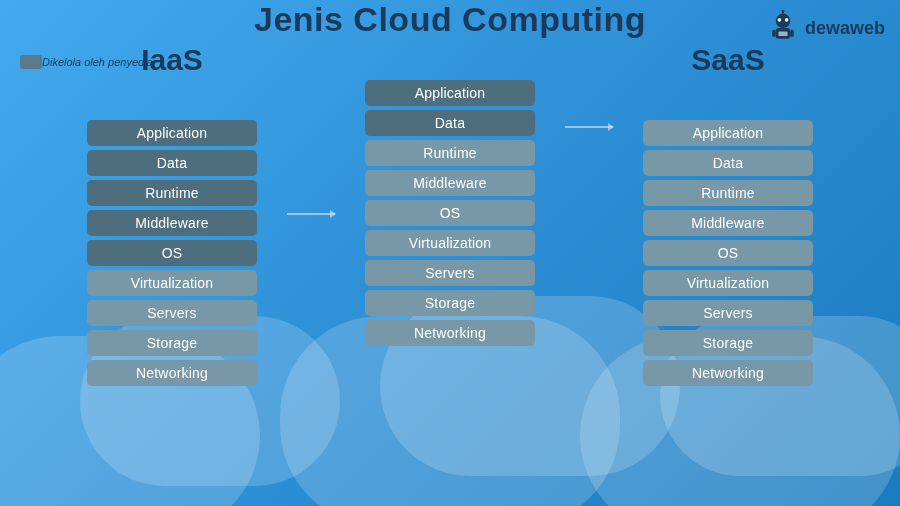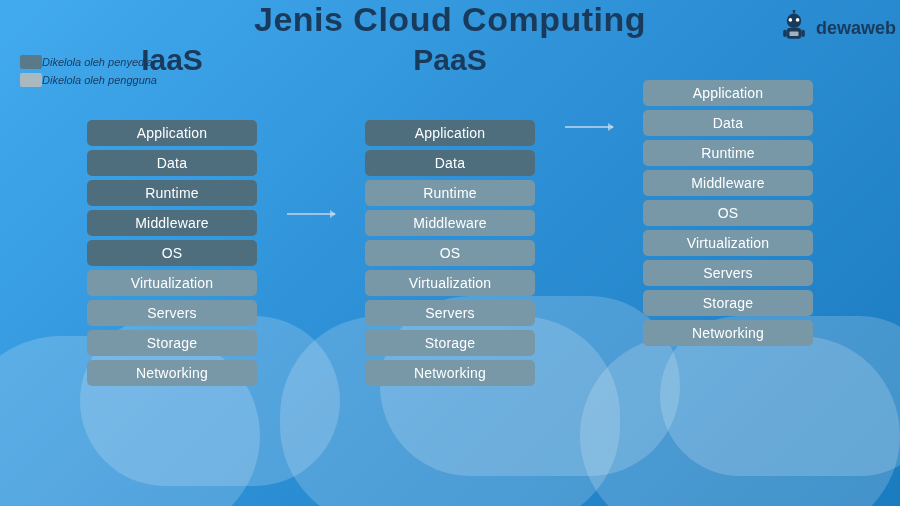--- a/index.html
+++ b/index.html
@@ -63,21 +63,21 @@
       font-size: 34px;
       font-weight: 700;
       color: #1a3a5c;
       letter-spacing: 0.5px;
     }
 
     
     .logo {
       position: absolute;
       top: 10px;
-      right: 4px;
+      right: 15px;
       z-index: 20;
       display: flex;
       align-items: center;
       gap: 4px;
     }
     .logo-icon {
       width: 36px;
       height: 36px;
     }
     .logo-text {
@@ -217,24 +217,20 @@
     <line x1="20" y1="4" x2="20" y2="1" stroke="#1a3a5c" stroke-width="2"></line>
     <circle cx="20" cy="1" r="1.5" fill="#1a3a5c"></circle>
   </svg>
   <span class="logo-text">dewaweb</span>
 </div>
 
 <div class="legend">
   <div class="legend-item">
     <div class="legend-box legend-box-dark"></div>
     <span class="legend-label">Dikelola oleh penyedia</span>
-  </div>
-  <div class="legend-item">
-    <div class="legend-box legend-box-light"></div>
-    <span class="legend-label">Dikelola oleh pengguna</span>
   </div>
 </div>
 
 <div class="header">
   <h1 class="main-title">Jenis Cloud Computing</h1>
 </div>
 
 <div class="three-cols" id="columns-container">
 
   <div class="col-wrapper">
@@ -260,21 +256,20 @@
       <div class="conn-line">
         <div class="conn-arrow"></div>
       </div>
       <div class="conn-line"></div>
       <div class="conn-line"></div>
       <div class="conn-line"></div>
       <div class="conn-line"></div>
     </div>
 
   <div class="col-wrapper">
-    <div class="col-title">PaaS</div>
     <div class="col-stack" id="stack-paas">
         <div class="s-item" style="background: rgb(78, 110, 126);">Application</div>
         <div class="s-item" style="background: rgb(78, 110, 126);">Data</div>
         <div class="s-item" style="background: rgb(120, 152, 168);">Runtime</div>
         <div class="s-item" style="background: rgb(120, 152, 168);">Middleware</div>
         <div class="s-item" style="background: rgb(120, 152, 168);">OS</div>
         <div class="s-item" style="background: rgb(120, 152, 168);">Virtualization</div>
         <div class="s-item" style="background: rgb(120, 152, 168);">Servers</div>
         <div class="s-item" style="background: rgb(120, 152, 168);">Storage</div>
         <div class="s-item" style="background: rgb(120, 152, 168);">Networking</div>
@@ -289,20 +284,21 @@
       <div class="conn-line"></div>
       <div class="conn-line"></div>
       <div class="conn-line"></div>
       <div class="conn-line"></div>
       <div class="conn-line"></div>
       <div class="conn-line"></div>
       <div class="conn-line"></div>
     </div>
 
   <div class="col-wrapper">
+    <div class="col-title">SaaS</div>
     <div class="col-stack" id="stack-saas">
         <div class="s-item" style="background: rgb(120, 152, 168);">Application</div>
         <div class="s-item" style="background: rgb(120, 152, 168);">Data</div>
         <div class="s-item" style="background: rgb(120, 152, 168);">Runtime</div>
         <div class="s-item" style="background: rgb(120, 152, 168);">Middleware</div>
         <div class="s-item" style="background: rgb(120, 152, 168);">OS</div>
         <div class="s-item" style="background: rgb(120, 152, 168);">Virtualization</div>
         <div class="s-item" style="background: rgb(120, 152, 168);">Servers</div>
         <div class="s-item" style="background: rgb(120, 152, 168);">Storage</div>
         <div class="s-item" style="background: rgb(120, 152, 168);">Networking</div>

